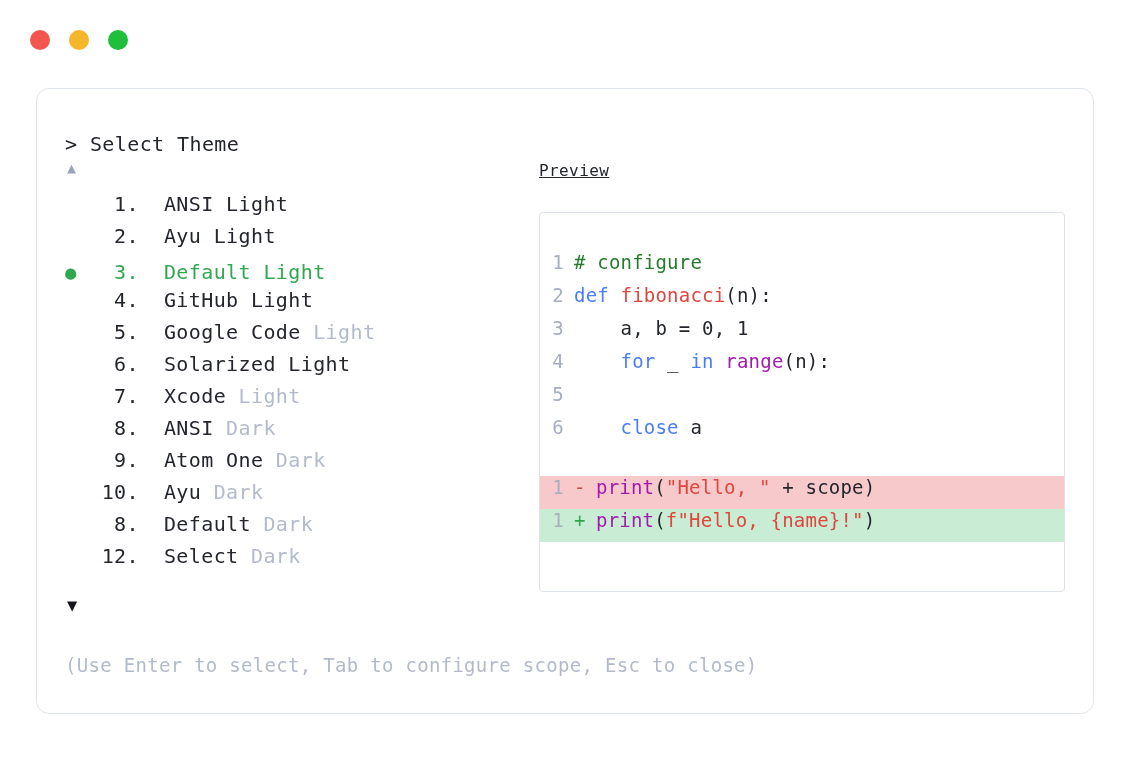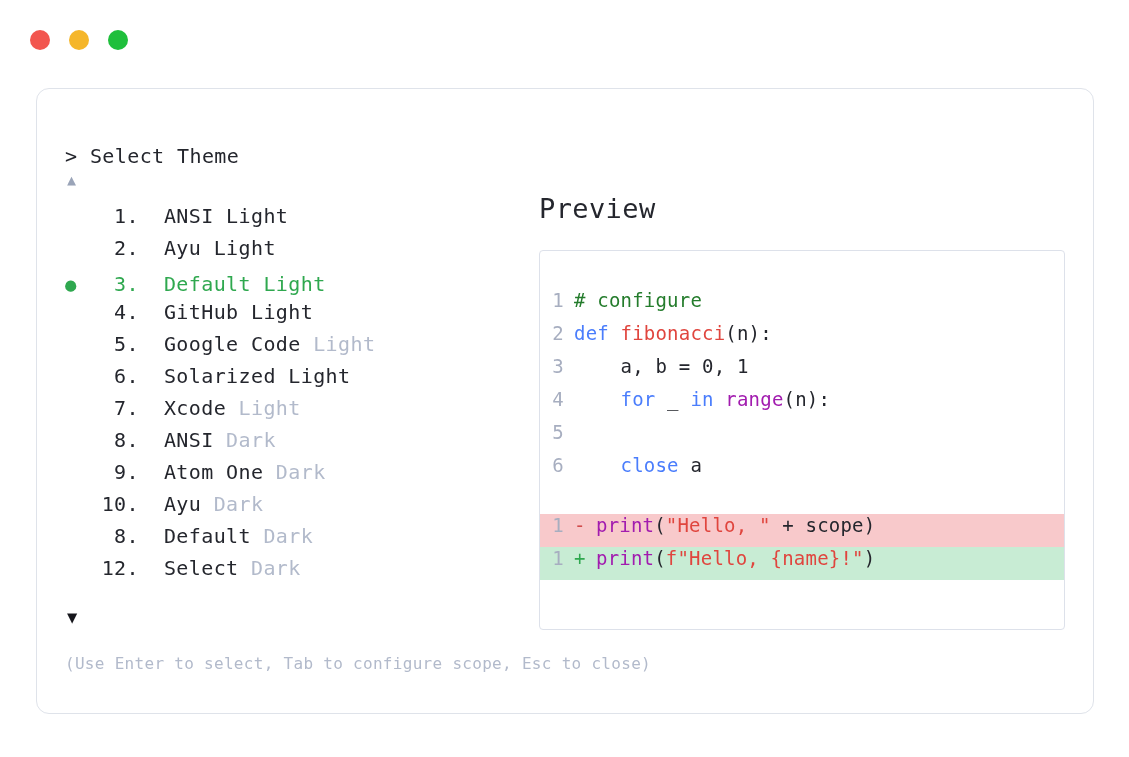--- a/index.html
+++ b/index.html
@@ -54,22 +54,21 @@
 
   .card-inner {
     position: absolute;
     left: 0; top: 0; right: 0; bottom: 0;
     padding: 42px 28px 0 28px;
     box-sizing: border-box;
   }
 
   .columns {
     display: flex;
-    align-items: flex-end;
-    margin-top: 12px;
+    align-items: center;
   }
 
   
   .left-col {
     width: 474px;
     flex: none;
     position: relative;
   }
 
   .prompt-line {
@@ -125,38 +124,39 @@
   .variant-cell.muted { color: #b2bacb; }
 
   .theme-item.selected .idx-cell,
   .theme-item.selected .name-cell,
   .theme-item.selected .variant-cell { color: #2fa84f; }
 
   .hint {
     position: absolute;
     left: 28px;
     top: 565px;
-    font-size: 16px;
+    font-size: 19px;
     letter-spacing: 0.3px;
     color: #b2bacb;
     white-space: pre;
   }
 
   
   .right-col {
     flex: 1;
     position: relative;
   }
   .preview-label {
-    font-size: 27px;
+    font-size: 16px;
     color: #24262d;
     letter-spacing: 0.4px;
     height: 26px;
     line-height: 26px;
     white-space: pre;
+    text-decoration: underline;
   }
 
   .preview-box {
     margin-top: 28px;
     width: 526px;
     height: 380px;
     box-sizing: border-box;
     border: 1.5px solid #dde1ea;
     border-radius: 4px;
     background: #ffffff;

